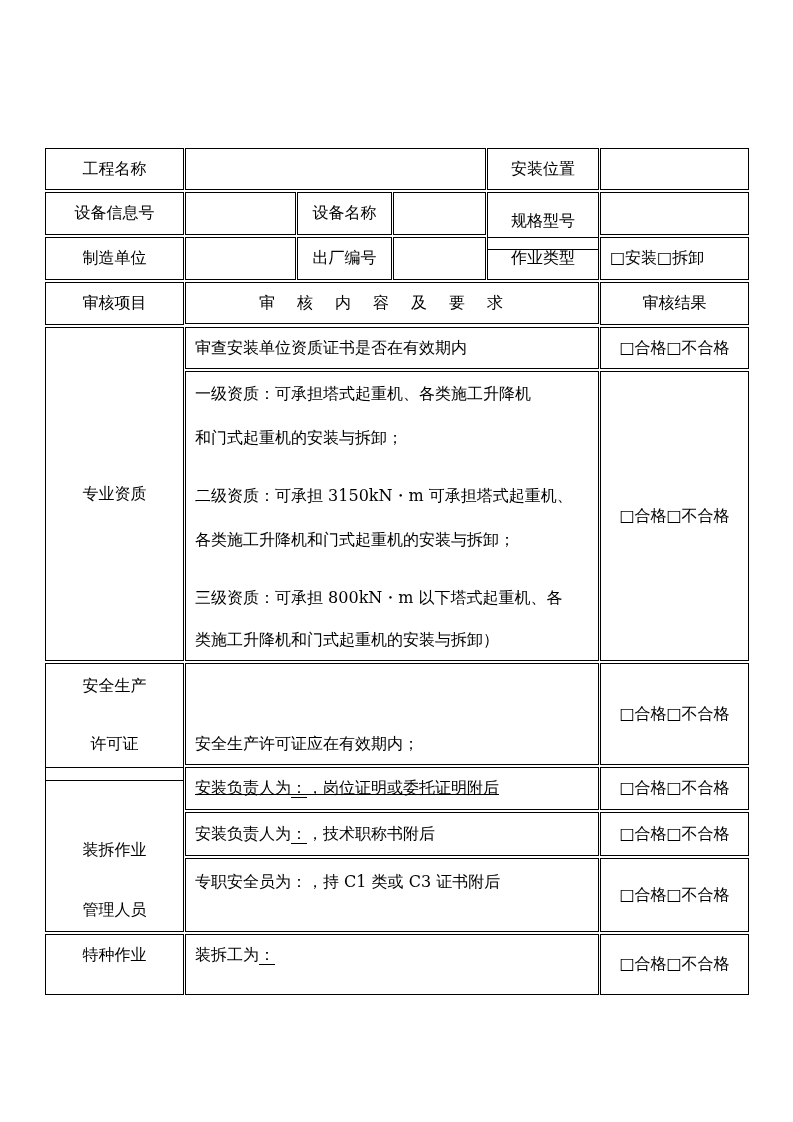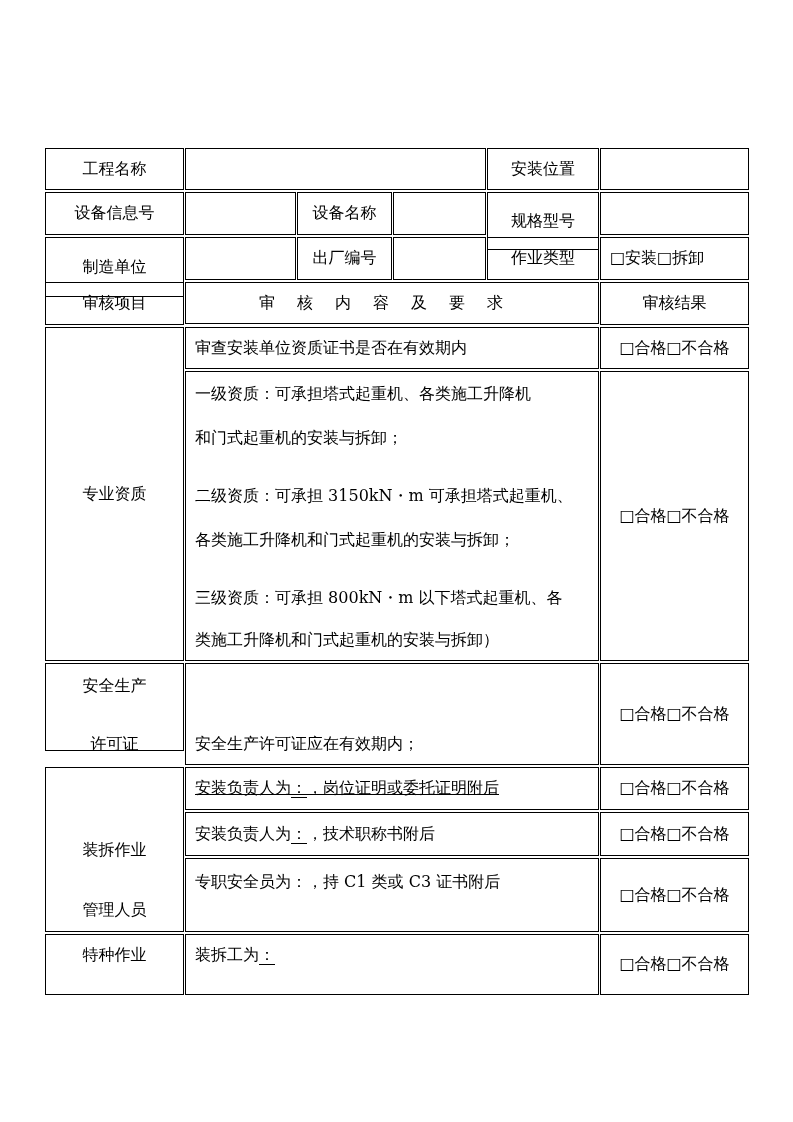--- a/index.html
+++ b/index.html
@@ -41,21 +41,21 @@
 <div class="cell l" style="left:393px;top:192px;width:93px;height:43px;">
     <span></span>
   </div>
 <div class="cell c" style="left:487px;top:192px;width:112px;height:58px;align-items:center;">
     <span class="txt">规格型号</span>
   </div>
 <div class="cell l" style="left:600px;top:192px;width:149px;height:43px;">
     <span></span>
   </div>
 
-<div class="cell c" style="left:45px;top:237px;width:139px;height:60px;text-align:right;">
+<div class="cell c" style="left:45px;top:237px;width:139px;height:43px;text-align:right;">
     <span class="txt">制造单位</span>
   </div>
 <div class="cell l" style="left:185px;top:237px;width:111px;height:43px;">
     <span></span>
   </div>
 <div class="cell c" style="left:297px;top:237px;width:95px;height:43px;">
     <span class="txt">出厂编号</span>
   </div>
 <div class="cell l" style="left:393px;top:237px;width:93px;height:43px;">
     <span></span>
@@ -91,21 +91,21 @@
   <span class="para" style="top:12px;">一级资质：可承担塔式起重机、各类施工升降机</span>
   <span class="para" style="top:114px;">二级资质：可承担 3150kN・m 可承担塔式起重机、</span>
   <span class="para" style="top:158px;">各类施工升降机和门式起重机的安装与拆卸；</span>
   <span class="para" style="top:216px;">三级资质：可承担 800kN・m 以下塔式起重机、各</span>
   <span class="para" style="top:258px;">类施工升降机和门式起重机的安装与拆卸）</span>
 </div>
 <div class="cell c" style="left:600px;top:371px;width:149px;height:290px;">
     <span class="txt">□合格□不合格</span>
   </div>
 
-<div class="cell" style="left:45px;top:663px;width:139px;height:88px;">
+<div class="cell" style="left:45px;top:663px;width:139px;height:118px;">
   <span style="position:absolute;left:0;right:0;top:12px;text-align:center;">安全生产</span>
   <span style="position:absolute;left:0;right:0;top:70px;text-align:center;">许可证</span>
 </div>
 <div class="cell" style="left:185px;top:663px;width:414px;height:102px;">
   <span class="para" style="top:70px;">安全生产许可证应在有效期内；</span>
 </div>
 <div class="cell c" style="left:600px;top:663px;width:149px;height:102px;">
     <span class="txt">□合格□不合格</span>
   </div>
 

